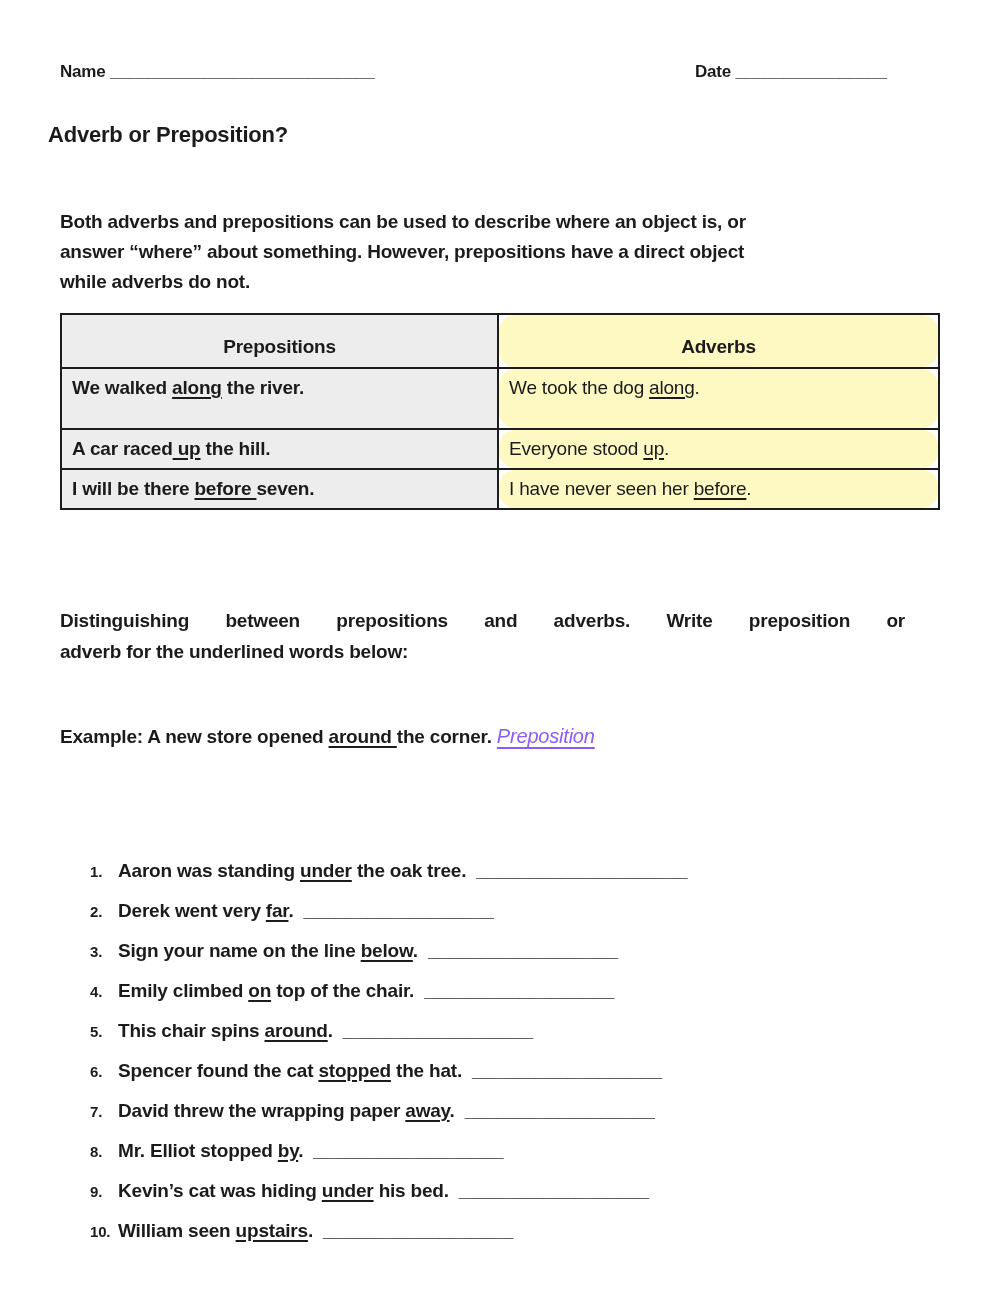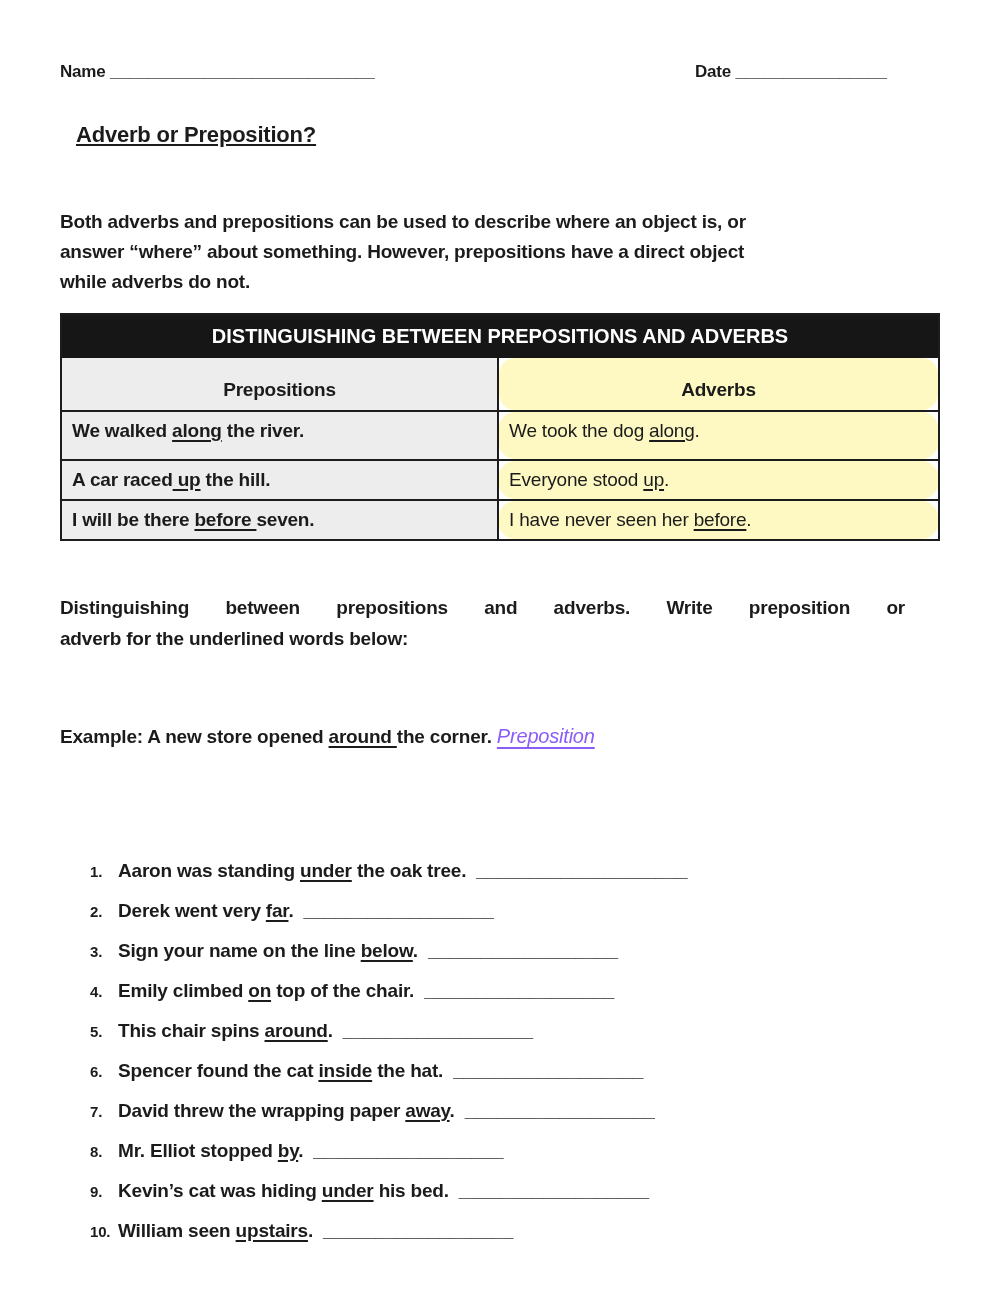--- a/index.html
+++ b/index.html
@@ -50,64 +50,63 @@
 
   <div class="abs field" style="left:60px;top:62px;">
     <span>Name</span>
     <span class="line">____________________________</span>
   </div>
   <div class="abs field" style="left:695px;top:62px;">
     <span>Date</span>
     <span class="line">________________</span>
   </div>
 
-  <div class="abs title" style="left:76px;top:122px;text-decoration:underline;">Adverb or Preposition?</div>
+  <div class="abs title" style="left:48px;top:122px;">Adverb or Preposition?</div>
 
   <div class="abs para" style="left:60px;top:207px;">
     <div class="pline">Both adverbs and prepositions can be used to describe where an object is, or</div>
     <div class="pline">answer “where” about something. However, prepositions have a direct object</div>
     <div class="pline">while adverbs do not.</div>
   </div>
 
   <div class="abs tbl" style="left:60px;top:313px;">
-    <div class="tbl-caption">DISTINGUISHING BETWEEN PREPOSITIONS AND ADVERBS</div>
     <div class="trow thead-row" style="border-top:none;">
       <div class="tcell left">Prepositions</div>
       <div class="tcell right">Adverbs</div>
     </div>
-    <div class="trow tdata-row" style="height:49px;">
+    <div class="trow tdata-row" style="height:61px;">
       <div class="tcell left"><span>We walked </span><span class="u">along</span><span> the river.</span></div>
       <div class="tcell right"><span>We took the dog </span><span class="u">along</span><span>.</span></div>
     </div>
     <div class="trow tdata-row">
       <div class="tcell left"><span>A car raced</span><span class="u"> up</span><span> the hill.</span></div>
       <div class="tcell right"><span>Everyone stood </span><span class="u">up</span><span>.</span></div>
     </div>
     <div class="trow tdata-row">
       <div class="tcell left"><span>I will be there </span><span class="u">before </span><span>seven.</span></div>
       <div class="tcell right"><span>I have never seen her </span><span class="u">before</span><span>.</span></div>
     </div>
   </div>
 
-  <div class="abs para para2" style="left:60px;top:592px;">
+  <div class="abs para para2" style="left:60px;top:605px;">
     <div class="pline jlast">Distinguishing between prepositions and adverbs. Write preposition or</div>
     <div class="pline">adverb for the underlined words below:</div>
   </div>
 
   <div class="abs example" style="left:60px;top:725px;">
     <span>Example: A new store opened </span><span class="u">around </span><span>the corner. </span>
     <span class="answer" style="color:#8b5cf6;">Preposition</span>
   </div>
 
   <div class="abs qlist" style="left:90px;top:815px;margin-top:45px;">
     <div class="qitem"><span class="qnum">1.</span><span>Aaron was standing </span><span class="u">under</span><span> the oak tree.</span><span class="blank">____________________</span></div>
     <div class="qitem"><span class="qnum">2.</span><span>Derek went very </span><span class="u">far</span><span>.</span><span class="blank">__________________</span></div>
     <div class="qitem"><span class="qnum">3.</span><span>Sign your name on the line </span><span class="u">below</span><span>.</span><span class="blank">__________________</span></div>
     <div class="qitem"><span class="qnum">4.</span><span>Emily climbed </span><span class="u">on</span><span> top of the chair.</span><span class="blank">__________________</span></div>
     <div class="qitem"><span class="qnum">5.</span><span>This chair spins </span><span class="u">around</span><span>.</span><span class="blank">__________________</span></div>
-    <div class="qitem"><span class="qnum">6.</span><span>Spencer found the cat </span><span class="u">inside</span><span> the hat.</span><span class="blank">__________________</span></div>
+    <div class="qitem"><span class="qnum">6.</span><span>Spencer found the cat </span><span class="u">stopped</span><span> the hat.</span><span class="blank">__________________</span></div>
     <div class="qitem"><span class="qnum">7.</span><span>David threw the wrapping paper </span><span class="u">away</span><span>.</span><span class="blank">__________________</span></div>
     <div class="qitem"><span class="qnum">8.</span><span>Mr. Elliot stopped </span><span class="u">by</span><span>.</span><span class="blank">__________________</span></div>
     <div class="qitem"><span class="qnum">9.</span><span>Kevin’s cat was hiding </span><span class="u">under</span><span> his bed.</span><span class="blank">__________________</span></div>
     <div class="qitem"><span class="qnum">10.</span><span>William seen </span><span class="u">upstairs</span><span>.</span><span class="blank">__________________</span></div>
   </div>
 
 </div>
 
 </body></html>

